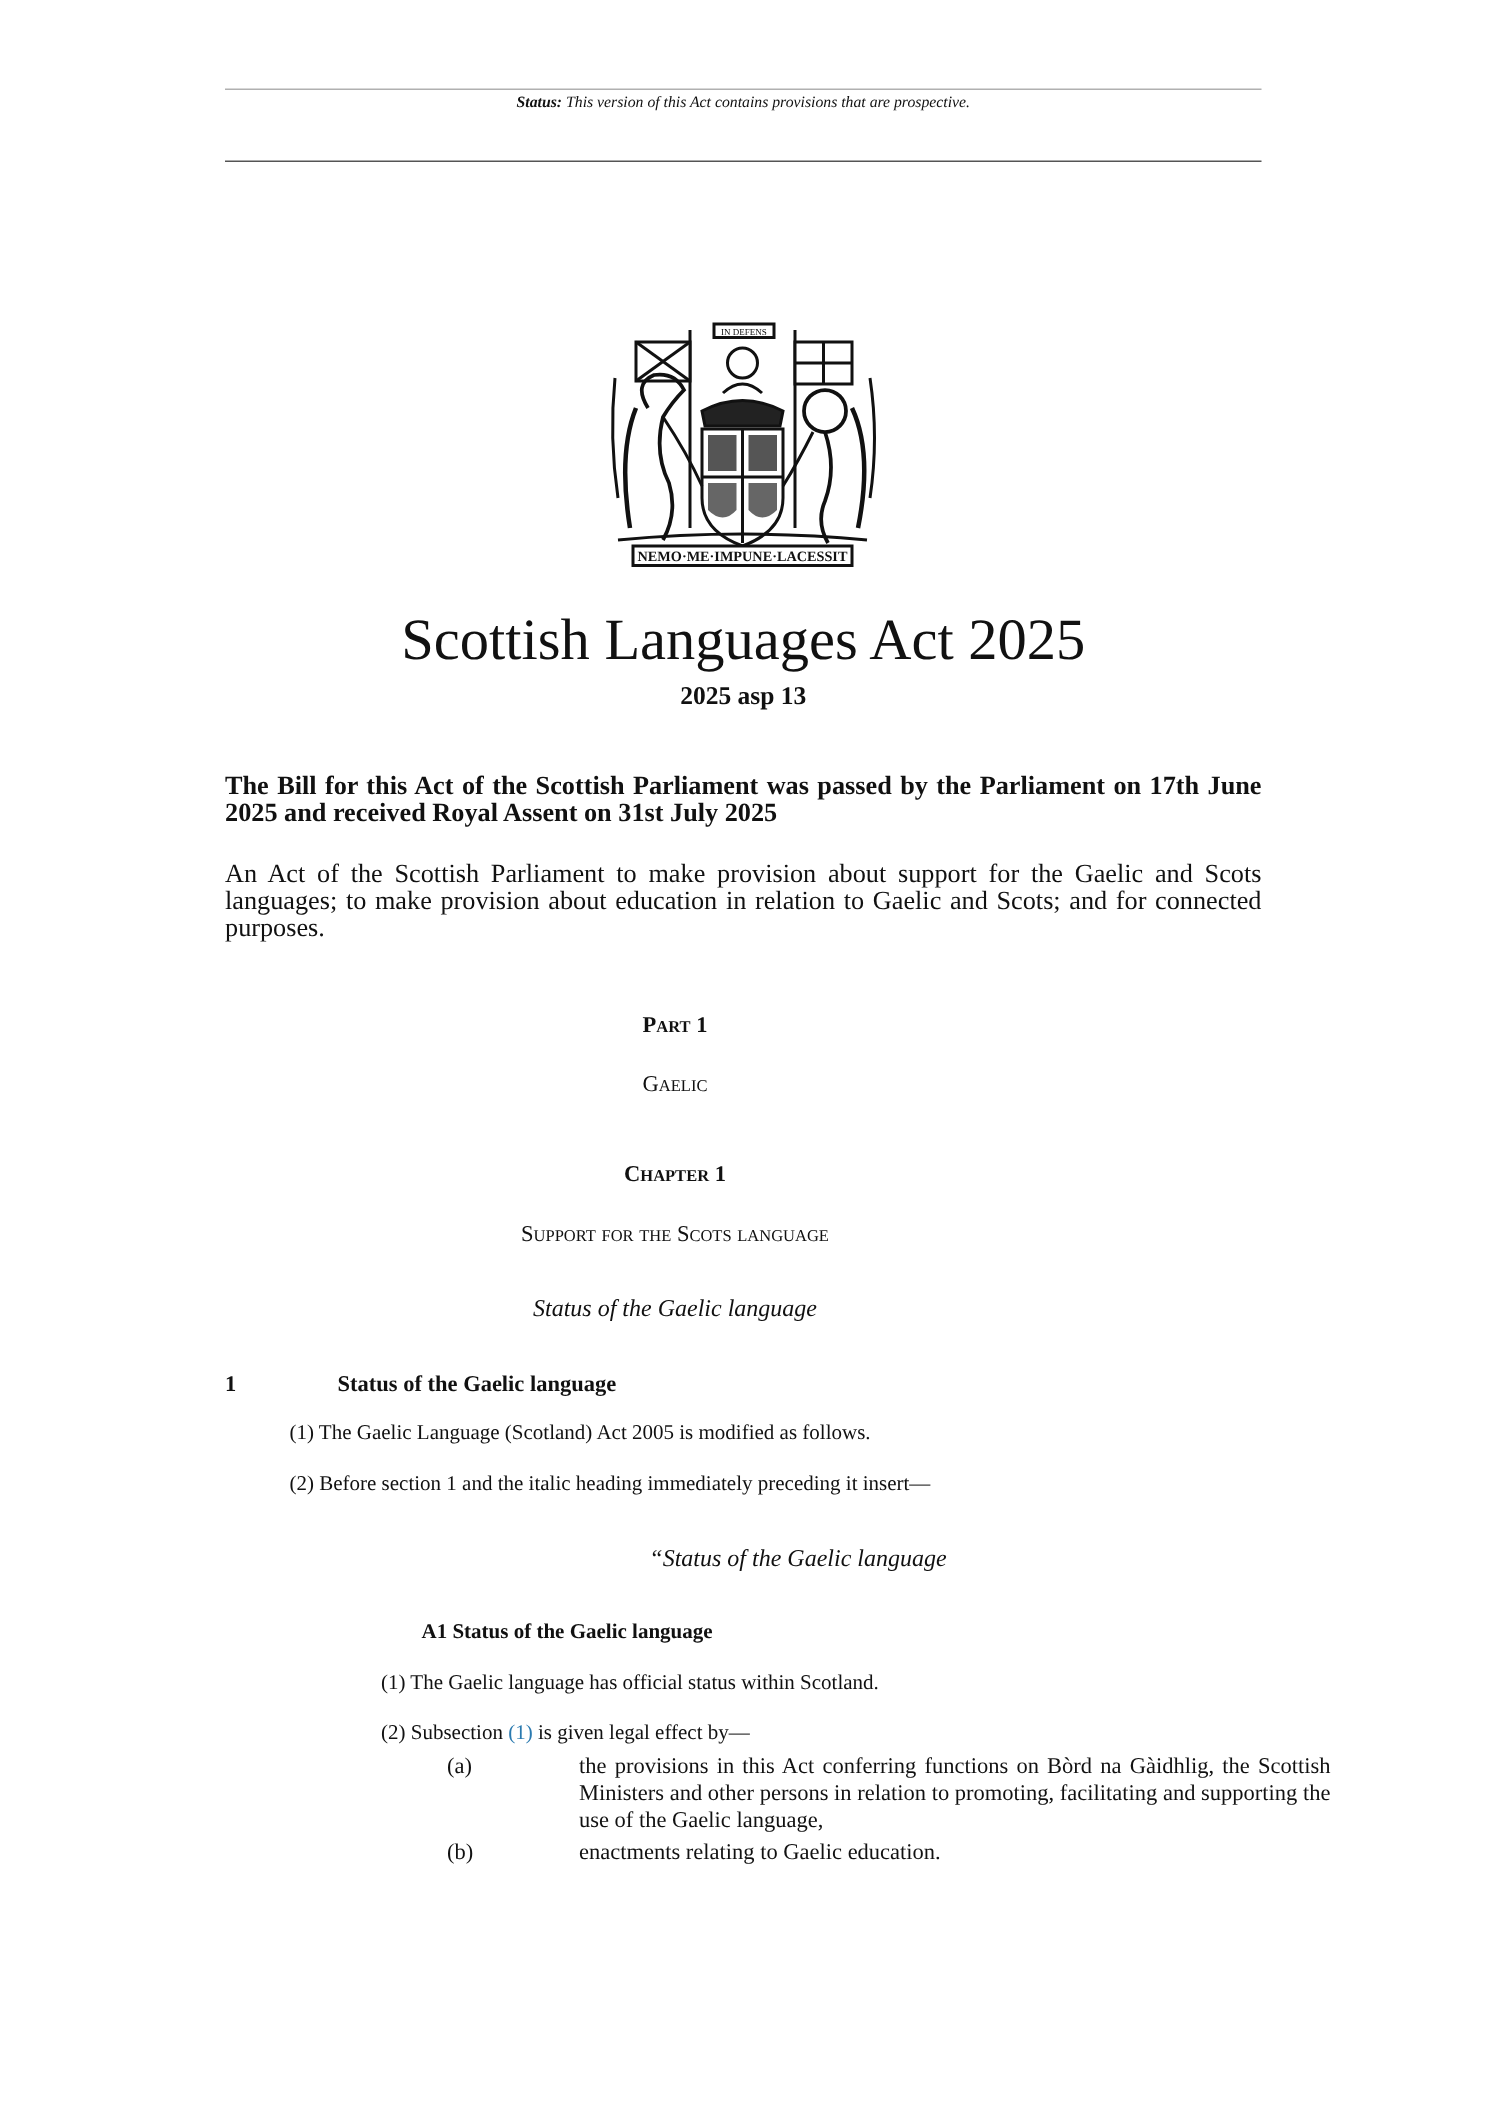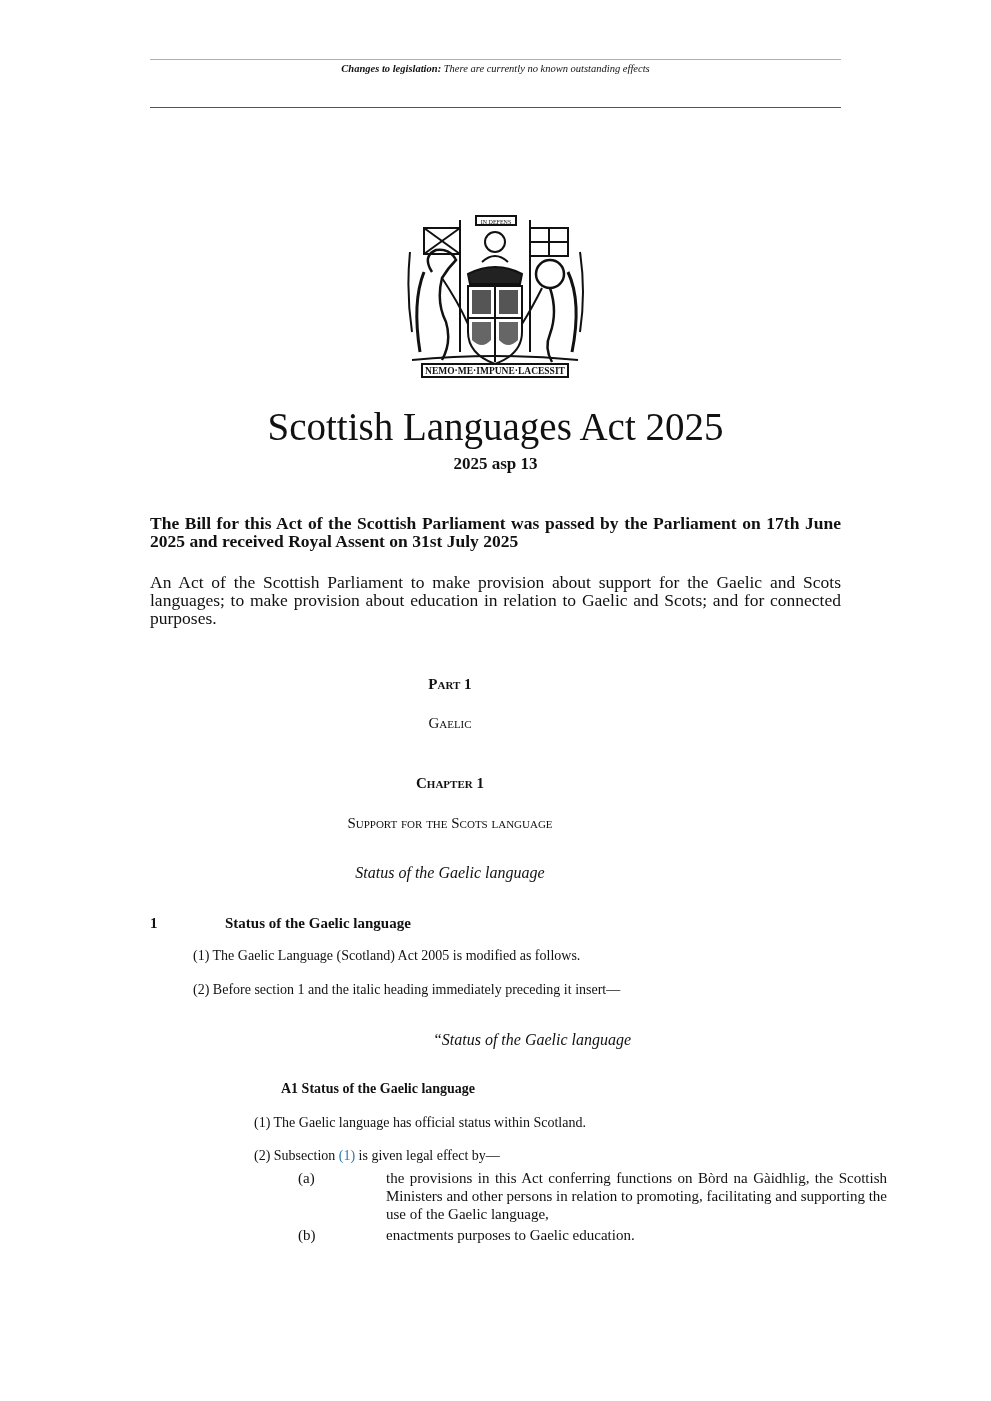--- a/index.html
+++ b/index.html
@@ -52,21 +52,21 @@
     .item {
       position: absolute; left: 298px; width: 543px; font-size: 15px; line-height: 18px;
     }
     .item .lbl { position: absolute; left: 0; top: 0; }
     .item .txt { position: absolute; left: 42px; width: 501px; text-align: justify; text-align-last: left; margin-left: 46px; }
   </style>
 </head>
 <body>
 
 <div class="status-box">
-  <div><b>Changes to legislation:</b><span> There are currently no known outstanding effects</span></div>
+  <div><b>Status:</b><span> This version of this Act contains provisions that are prospective.</span></div>
 </div>
 
 <div class="crest">
   <svg width="186" height="170" viewBox="0 0 186 170" xmlns="http://www.w3.org/2000/svg">
     <g fill="none" stroke="#111" stroke-width="2">
 
       <line x1="58" y1="8" x2="58" y2="140"></line>
       <rect x="22" y="16" width="36" height="26" fill="#fff"></rect>
       <line x1="22" y1="16" x2="58" y2="42"></line>
         <line x1="58" y1="16" x2="22" y2="42"></line>
@@ -132,14 +132,14 @@
 <div class="para bold" style="left:281px; top:1080px;">A1 Status of the Gaelic language</div>
 <div class="para" style="left:254px; top:1114px;">(1) The Gaelic language has official status within Scotland.</div>
 <div class="para" style="left:254px; top:1147px;"><span>(2) Subsection </span><span class="link">(1)</span><span> is given legal effect by—</span></div>
 
 <div class="item" style="top:1169px;">
   <span class="lbl">(a)</span>
   <span class="txt">the provisions in this Act conferring functions on Bòrd na Gàidhlig, the Scottish Ministers and other persons in relation to promoting, facilitating and supporting the use of the Gaelic language,</span>
 </div>
 <div class="item" style="top:1226px;">
   <span class="lbl">(b)</span>
-  <span class="txt">enactments purposes to Gaelic education.</span>
+  <span class="txt">enactments relating to Gaelic education.</span>
 </div>
 
 </body></html>

